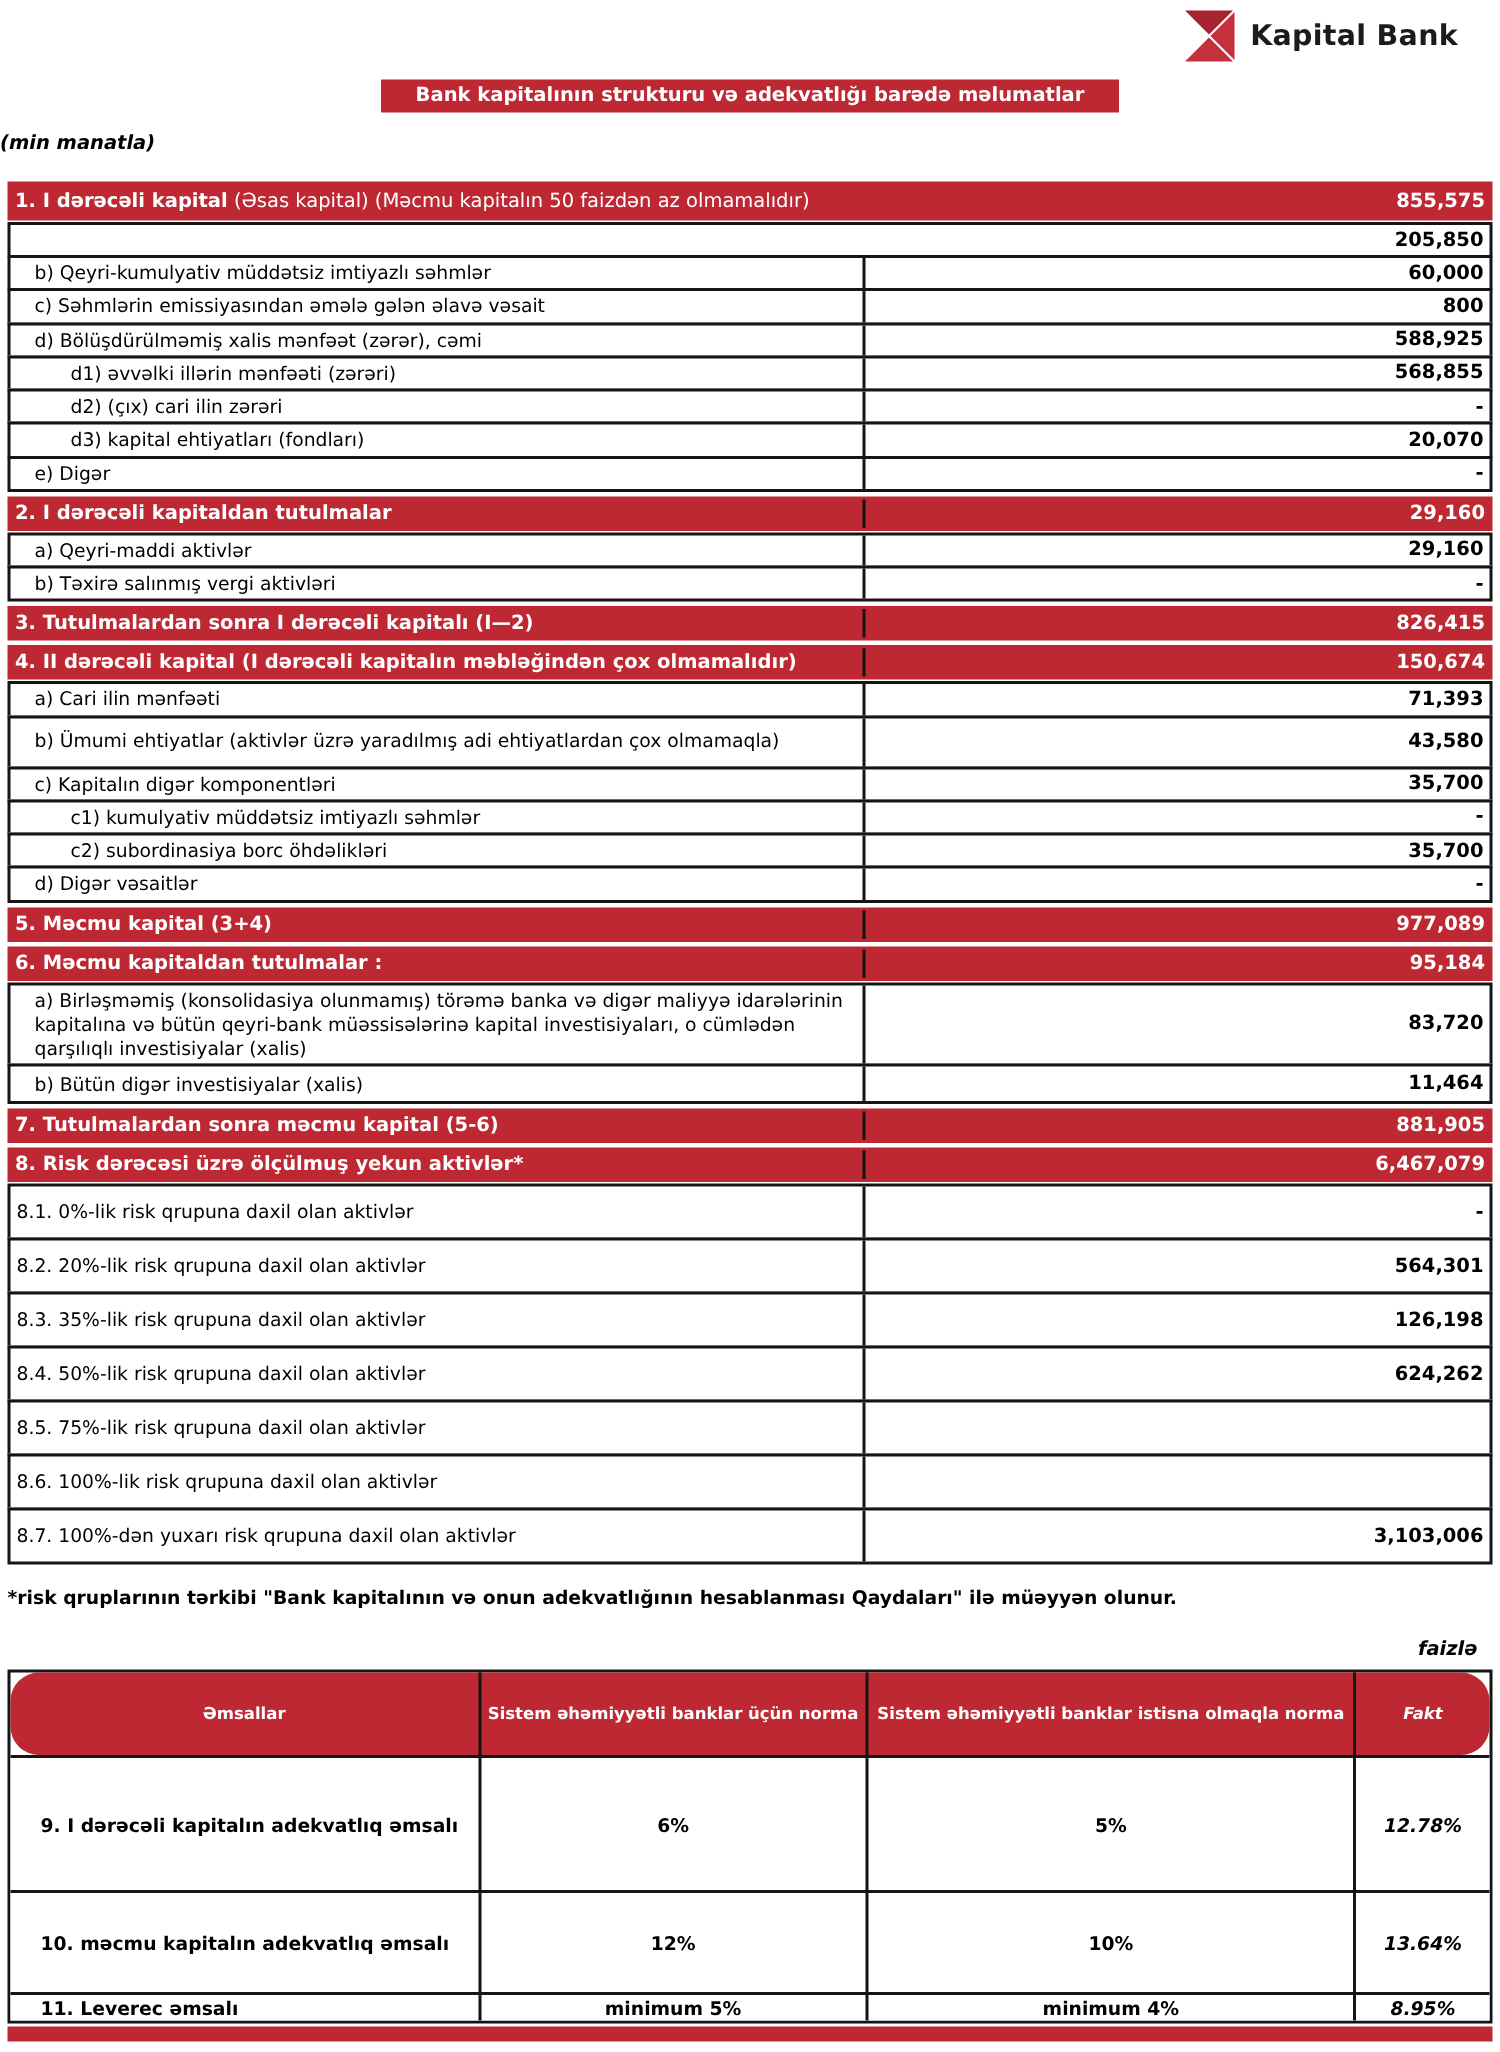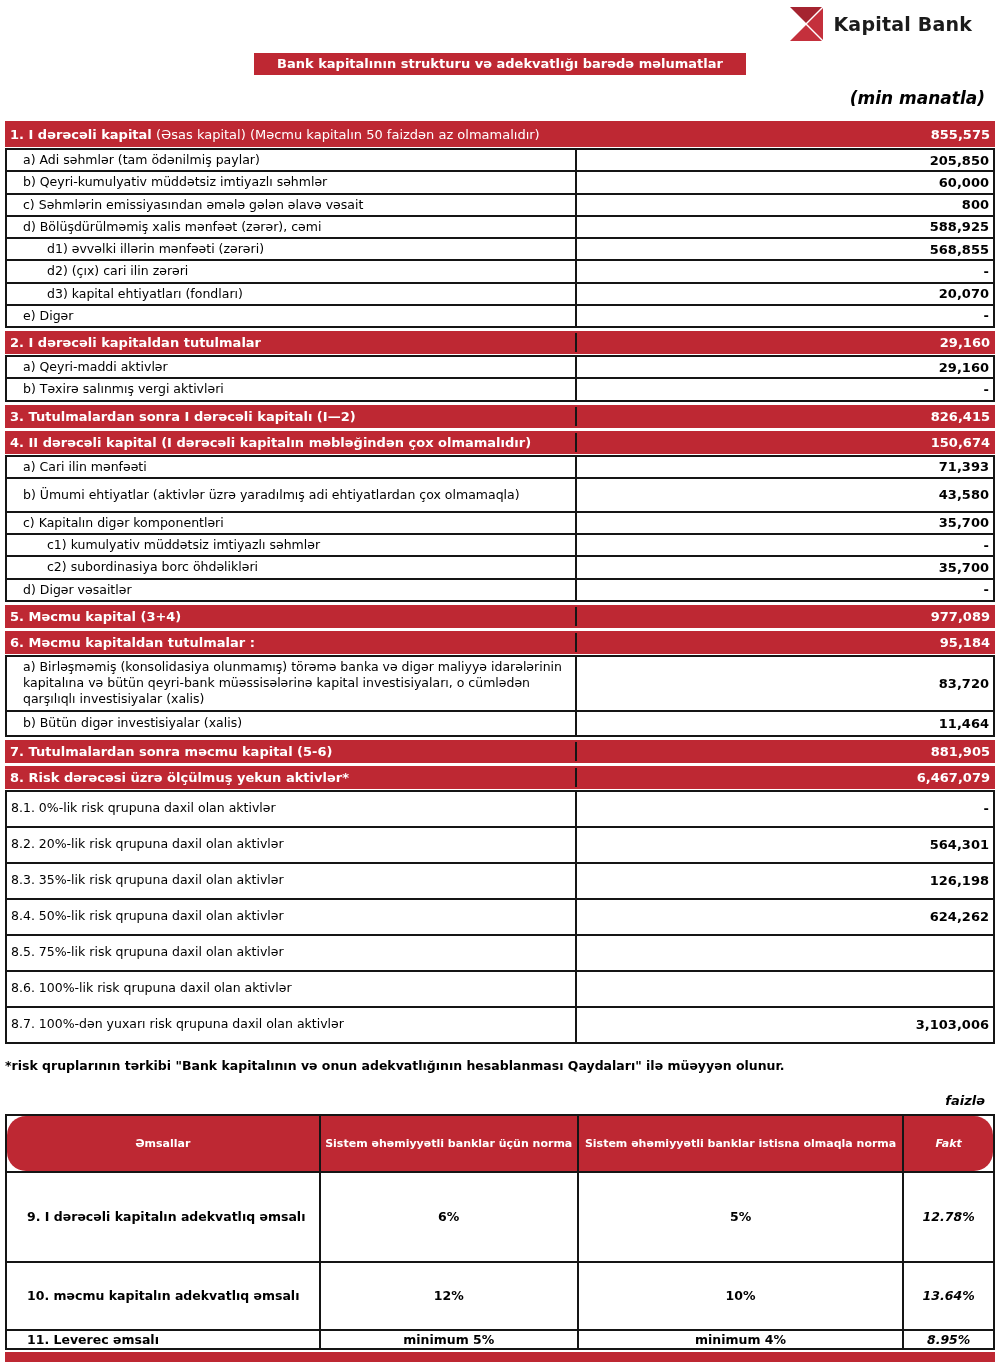--- a/index.html
+++ b/index.html
@@ -15,21 +15,21 @@
 
   
   .logo{display:flex;align-items:center;justify-content:flex-end;gap:9px;margin:5px 28px 0 0;height:38px;}
   .logo svg{width:36px;height:36px;display:block;}
   .logo-text{font-size:19px;font-weight:bold;color:#1b1b1b;letter-spacing:.2px;}
 
   
   .title-bar{width:492px;margin:10px auto 0;background:var(--red);color:#fff;
     font-size:13px;font-weight:bold;text-align:center;padding:3px 2px 4px;line-height:15px;}
 
-  .unit-note{margin:13px 15px 16px 0;text-align:right;font-style:italic;font-weight:bold;font-size:17px;height:17px;}
+  .unit-note{margin:13px 15px 16px 0;font-style:italic;font-weight:bold;font-size:13px;height:17px;}
 
   
   .captable{margin:9px 5px 0;}
   .rhead{display:flex;align-items:center;background:var(--red);color:#fff;
     min-height:23px;margin:3px 0;padding:2px 0;font-size:13px;}
   .rhead .hl{flex:0 0 57.8%;padding-left:5px;line-height:15px;}
   .rhead.hdiv .hl{align-self:stretch;display:flex;align-items:center;border-right:2px solid var(--line);}
   .rhead .hl b{font-weight:bold;}
   .rhead .hv{flex:1;text-align:right;padding-right:5px;font-weight:bold;}
   .rrow{display:flex;background:#fff;border:2px solid var(--line);margin-top:-2px;min-height:24px;}
@@ -77,21 +77,20 @@
   <div class="title-bar">Bank kapitalının strukturu və adekvatlığı barədə məlumatlar</div>
 
   <div class="unit-note">(min manatla)</div>
 
   <div class="captable" id="cap-body">
       <div class="rhead" style="min-height: 26px;">
         <div class="hl"><b>1. I dərəcəli kapital</b><span> (Əsas kapital) (Məcmu kapitalın 50 faizdən  az olmamalıdır)</span></div>
         <div class="hv">855,575</div>
       </div>
       <div class="rrow lvl1">
-        <div class="cl">a) Adi səhmlər (tam ödənilmiş paylar)</div>
         <div class="cv">205,850</div>
       </div>
       <div class="rrow lvl1">
         <div class="cl">b) Qeyri-kumulyativ müddətsiz imtiyazlı səhmlər</div>
         <div class="cv">60,000</div>
       </div>
       <div class="rrow lvl1">
         <div class="cl">c) Səhmlərin emissiyasından əmələ gələn  əlavə vəsait</div>
         <div class="cv">800</div>
       </div>

